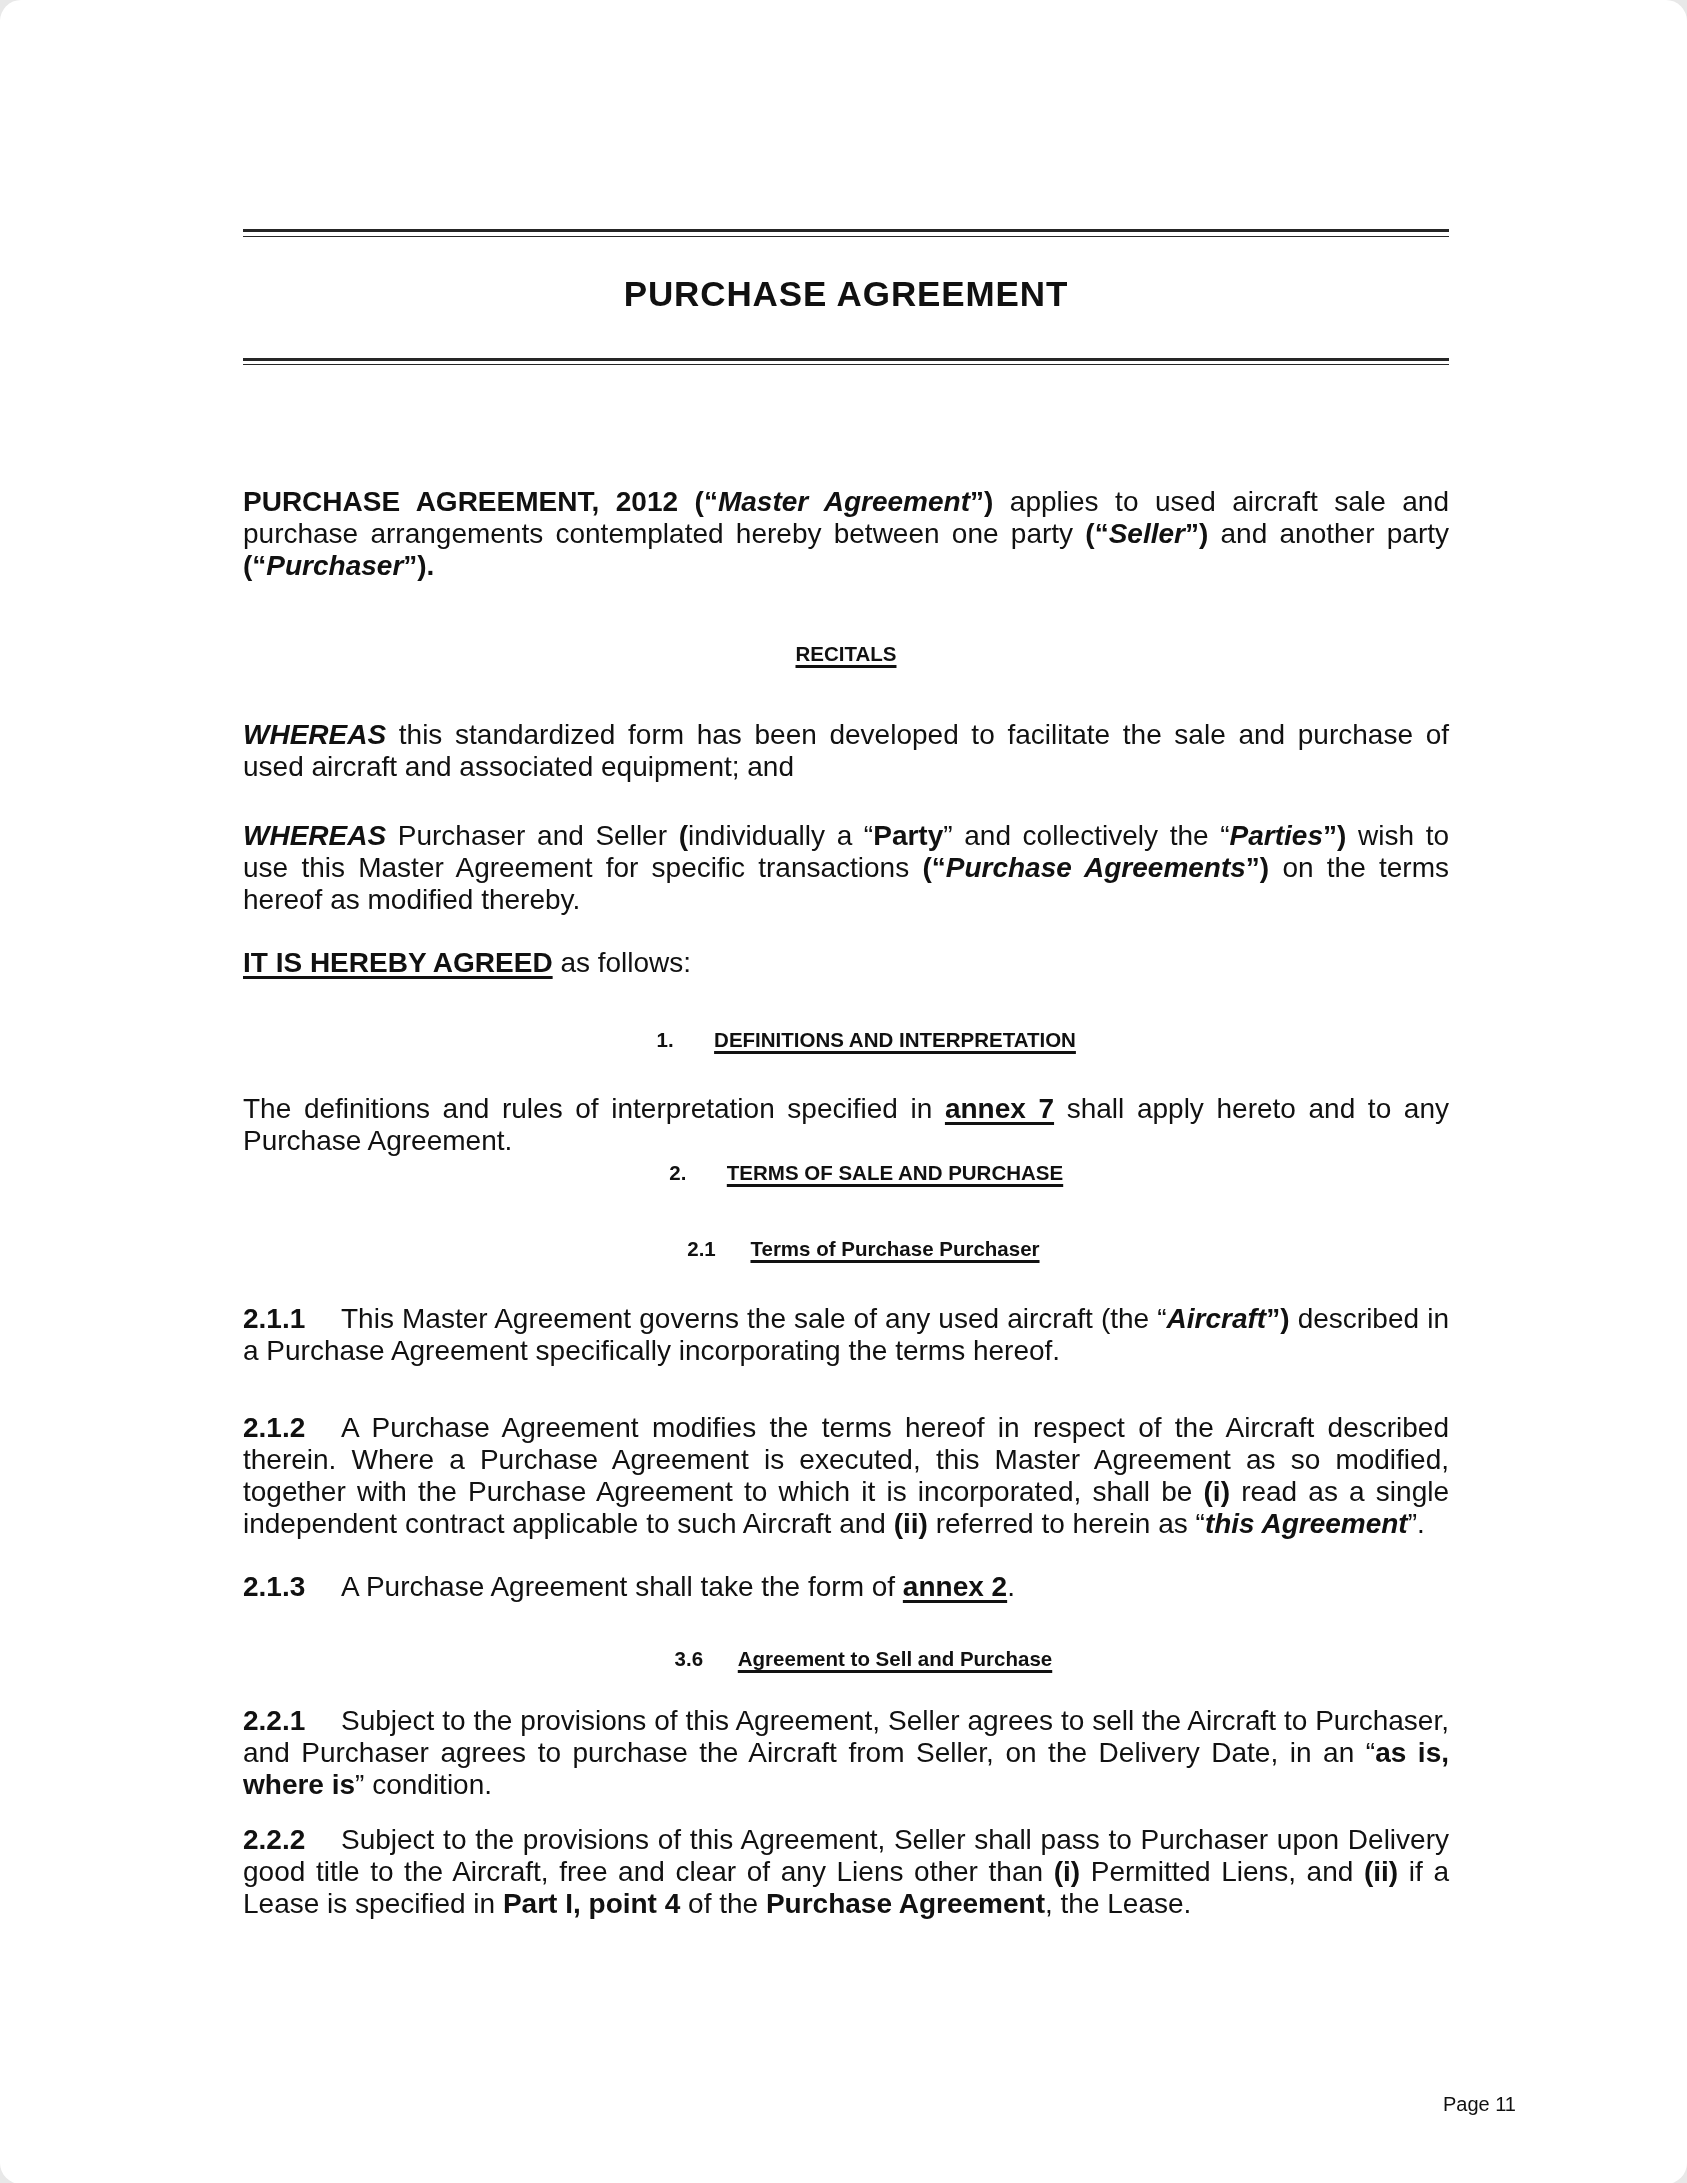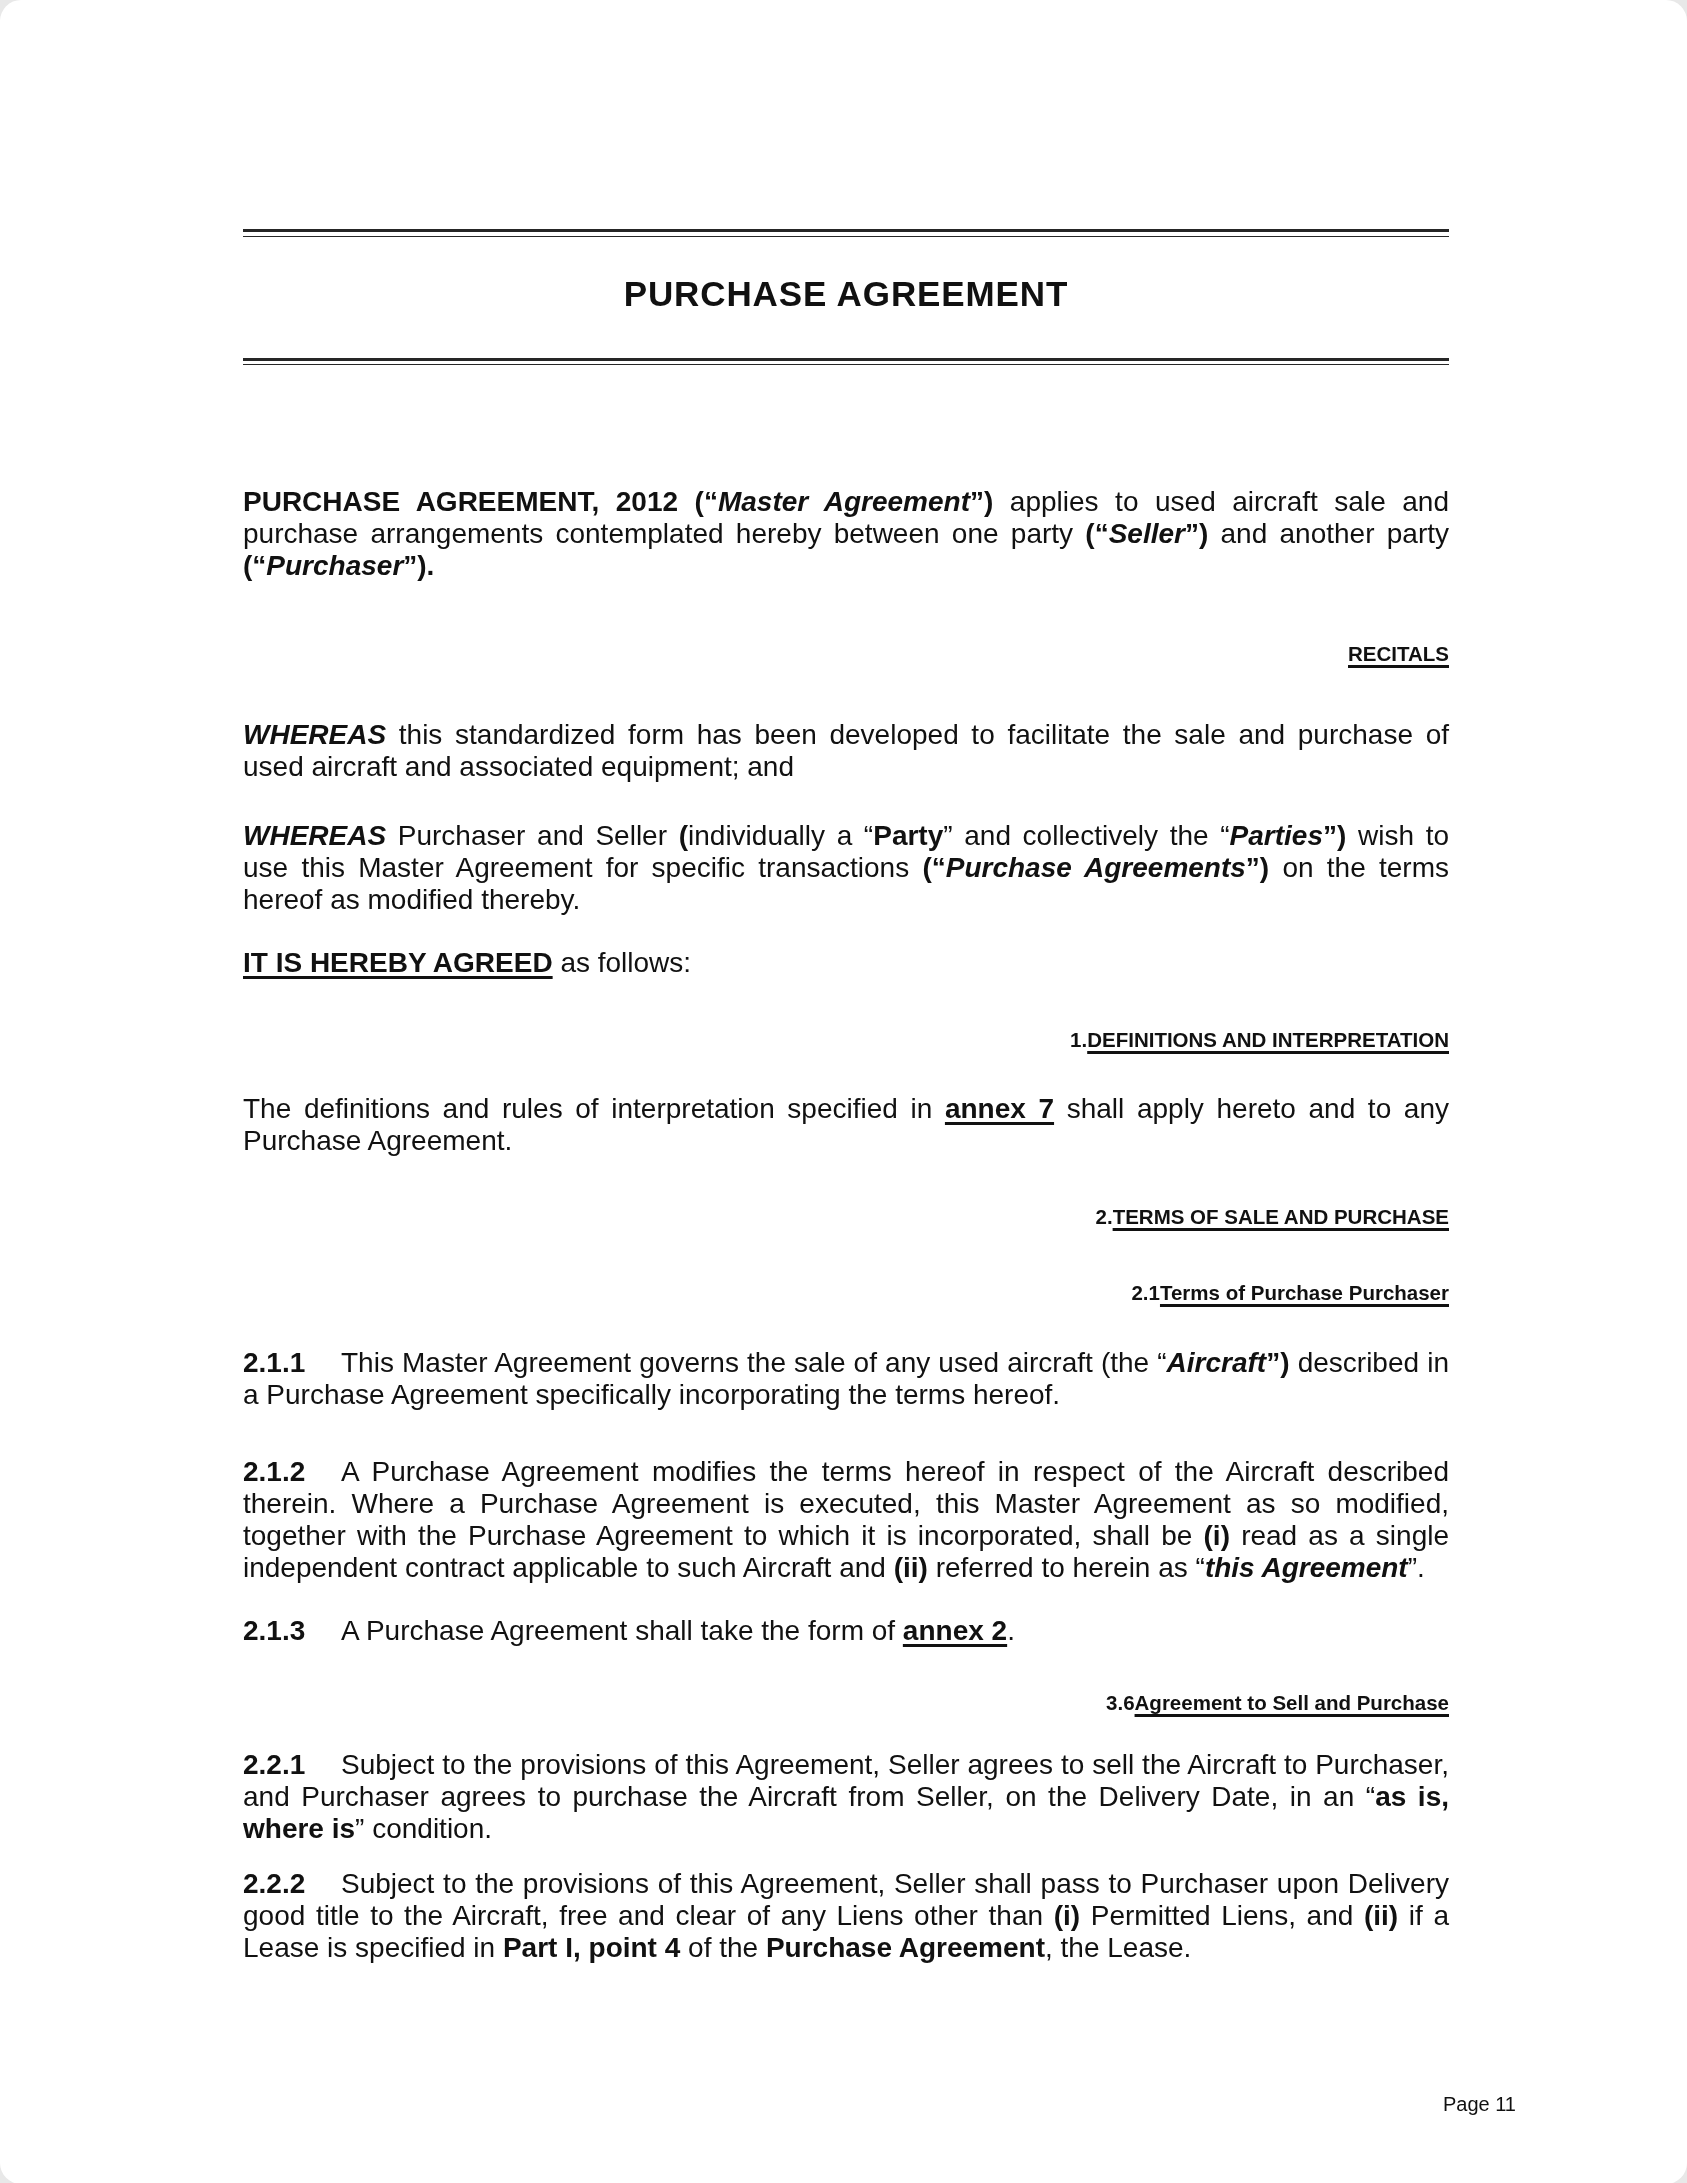--- a/index.html
+++ b/index.html
@@ -31,21 +31,21 @@
     font-size: 28px;
     line-height: 32px;
     margin: 0;
     text-align: justify;
   }
   p.heading {
     font-size: 20.5px;
     line-height: 32px;
     margin: 0;
     font-weight: bold;
-    text-align: right;
+    text-align: center;
   }
   .b { font-weight: bold; }
   .i { font-style: italic; }
   .u {
     text-decoration: underline;
     text-decoration-thickness: 2.6px;
     text-underline-offset: 4.4px;
   }
   .num {
     display: inline-block;
@@ -82,21 +82,21 @@
     <p class="para" style="margin-top:49px"><span class="b i">WHEREAS</span><span> this standardized form has been developed to facilitate the sale and purchase of used aircraft and associated equipment; and</span></p>
 
     <p class="para" style="margin-top:37px"><span class="b i">WHEREAS</span><span> Purchaser and Seller </span><span class="b">(</span><span>individually a “</span><span class="b">Party</span><span>” and collectively the “</span><span class="b i">Parties</span><span class="b">”)</span><span> wish to use this Master Agreement for specific transactions </span><span class="b">(“</span><span class="b i">Purchase Agreements</span><span class="b">”)</span><span> on the terms hereof as modified thereby.</span></p>
 
     <p class="para" style="margin-top:31px"><span class="b u">IT IS HEREBY AGREED</span><span> as follows:</span></p>
 
     <p class="heading" style="margin-top:45px"><span class="num">1.</span><span class="u">DEFINITIONS AND INTERPRETATION</span></p>
 
     <p class="para" style="margin-top:37px"><span>The definitions and rules of interpretation specified in </span><span class="b u">annex 7</span><span> shall apply hereto and to any Purchase Agreement.</span></p>
 
-    <p class="heading" style="margin-top:44px"><span class="num">2.</span><span class="u">TERMS OF SALE AND PURCHASE</span></p>
+    <p class="heading" style=""><span class="num">2.</span><span class="u">TERMS OF SALE AND PURCHASE</span></p>
 
     <p class="heading" style="margin-top:44px"><span class="num">2.1</span><span class="u">Terms of Purchase Purchaser</span></p>
 
     <p class="para" style="margin-top:38px"><span class="num">2.1.1</span><span>This Master Agreement governs the sale of any used aircraft (the “</span><span class="b i">Aircraft</span><span class="b">”)</span><span> described in a Purchase Agreement specifically incorporating the terms hereof.</span></p>
 
     <p class="para" style="margin-top:45px"><span class="num">2.1.2</span><span>A Purchase Agreement modifies the terms hereof in respect of the Aircraft described therein. Where a Purchase Agreement is executed, this Master Agreement as so modified, together with the Purchase Agreement to which it is incorporated, shall be </span><span class="b">(i)</span><span> read as a single independent contract applicable to such Aircraft and </span><span class="b">(ii)</span><span> referred to herein as “</span><span class="b i">this Agreement</span><span>”.</span></p>
 
     <p class="para" style="margin-top:31px"><span class="num">2.1.3</span><span>A Purchase Agreement shall take the form of </span><span class="b u">annex 2</span><span>.</span></p>
 
     <p class="heading" style="margin-top:40px"><span class="num">3.6</span><span class="u">Agreement to Sell and Purchase</span></p>

